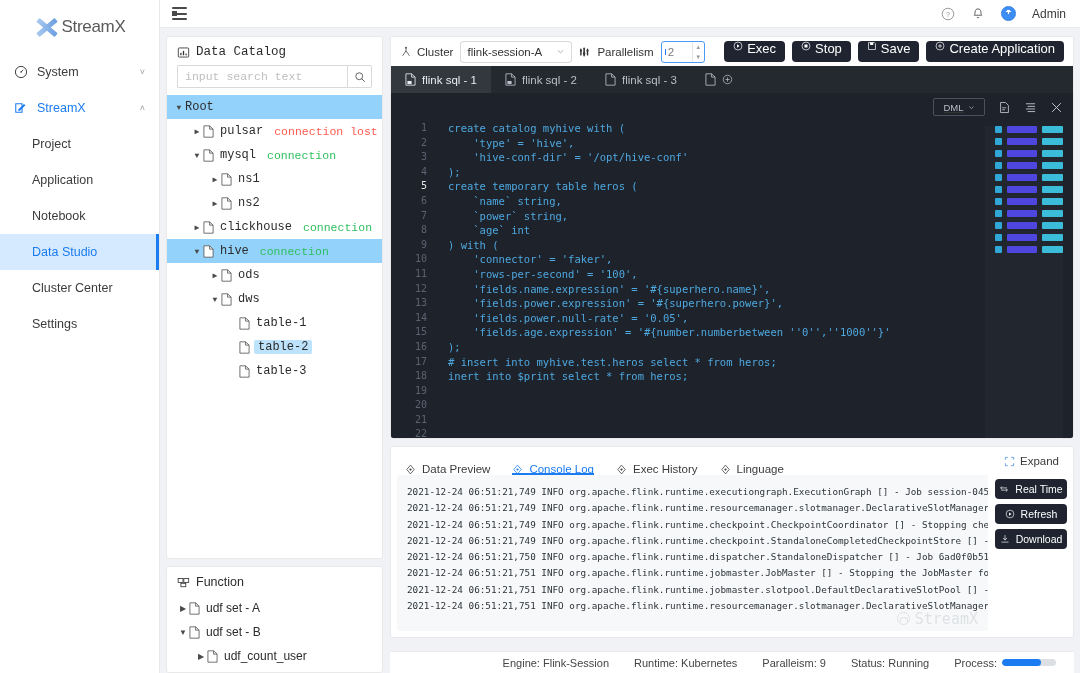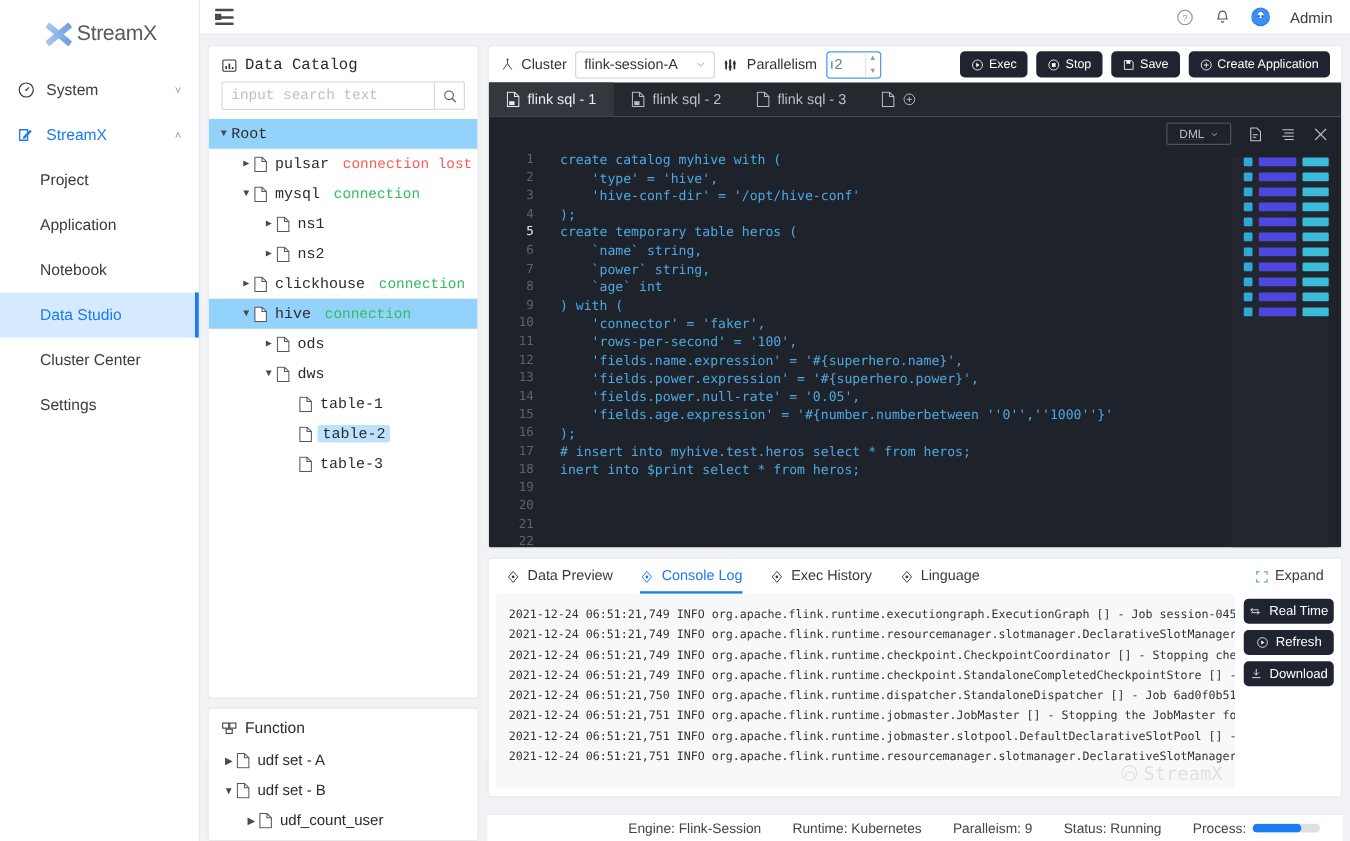--- a/index.html
+++ b/index.html
@@ -139,21 +139,21 @@
   .num-box .nv::before {
     content:""; position:absolute; left:3px; top:3px; bottom:3px; width:1px; background:#1a7cf0;
   }
   .spin { width:12px; height:100%; display:flex; flex-direction:column; border-left:1px solid #e4e4e4;}
   .spin div {
     flex:1; display:flex; align-items:center; justify-content:center; font-size:6px; color:#999;
   }
   .btns { margin-left:auto; display:flex; gap:7px; }
   .dbtn {
     background:#1f2430; color:#fff; border:none; border-radius:4px; height:21px;
-    padding:0 9px; font-size:10px; cursor:pointer; display:flex; align-items:center; gap:4px;
+    padding:0 9px; font-size:13px; cursor:pointer; display:flex; align-items:flex-start; gap:4px;
     font-family:inherit;
   }
   .tabbar {
     height:27px; background:#24282f; display:flex; align-items:stretch; flex-shrink:0;
   }
   .etab {
     display:flex; align-items:center; gap:6px; padding:0 14px; font-size:11.5px;
     color:#b9bfc9; cursor:pointer;
   }
   .etab.act { background:#33383f; color:#e9edf2; }
@@ -187,21 +187,21 @@
   
   .console {
     background:#fff; border:1px solid #e9e9e9; border-radius:3px; flex:1;
     display:flex; flex-direction:column; overflow:hidden; min-height:0;
   }
   .ctabs {
     height:28px; display:flex; align-items:center; padding:0 14px; gap:22px; flex-shrink:0;
     position:relative;
   }
   .ctab {
-    display:flex; align-items:center; gap:6px; font-size:11.5px; color:#3b3b3b; cursor:pointer;
+    display:flex; align-items:flex-end; gap:6px; font-size:11.5px; color:#3b3b3b; cursor:pointer;
     height:28px; position:relative;
   }
   .ctab.act { color:#1a7cf0; }
   .ctab.act::after {
     content:""; position:absolute; bottom:0; left:0; right:0; height:2px; background:#1a7cf0;
   }
   .expand-btn {
     margin-left:auto; display:flex; align-items:center; gap:5px; font-size:11.5px;
     color:#3b3b3b; cursor:pointer;
   }

